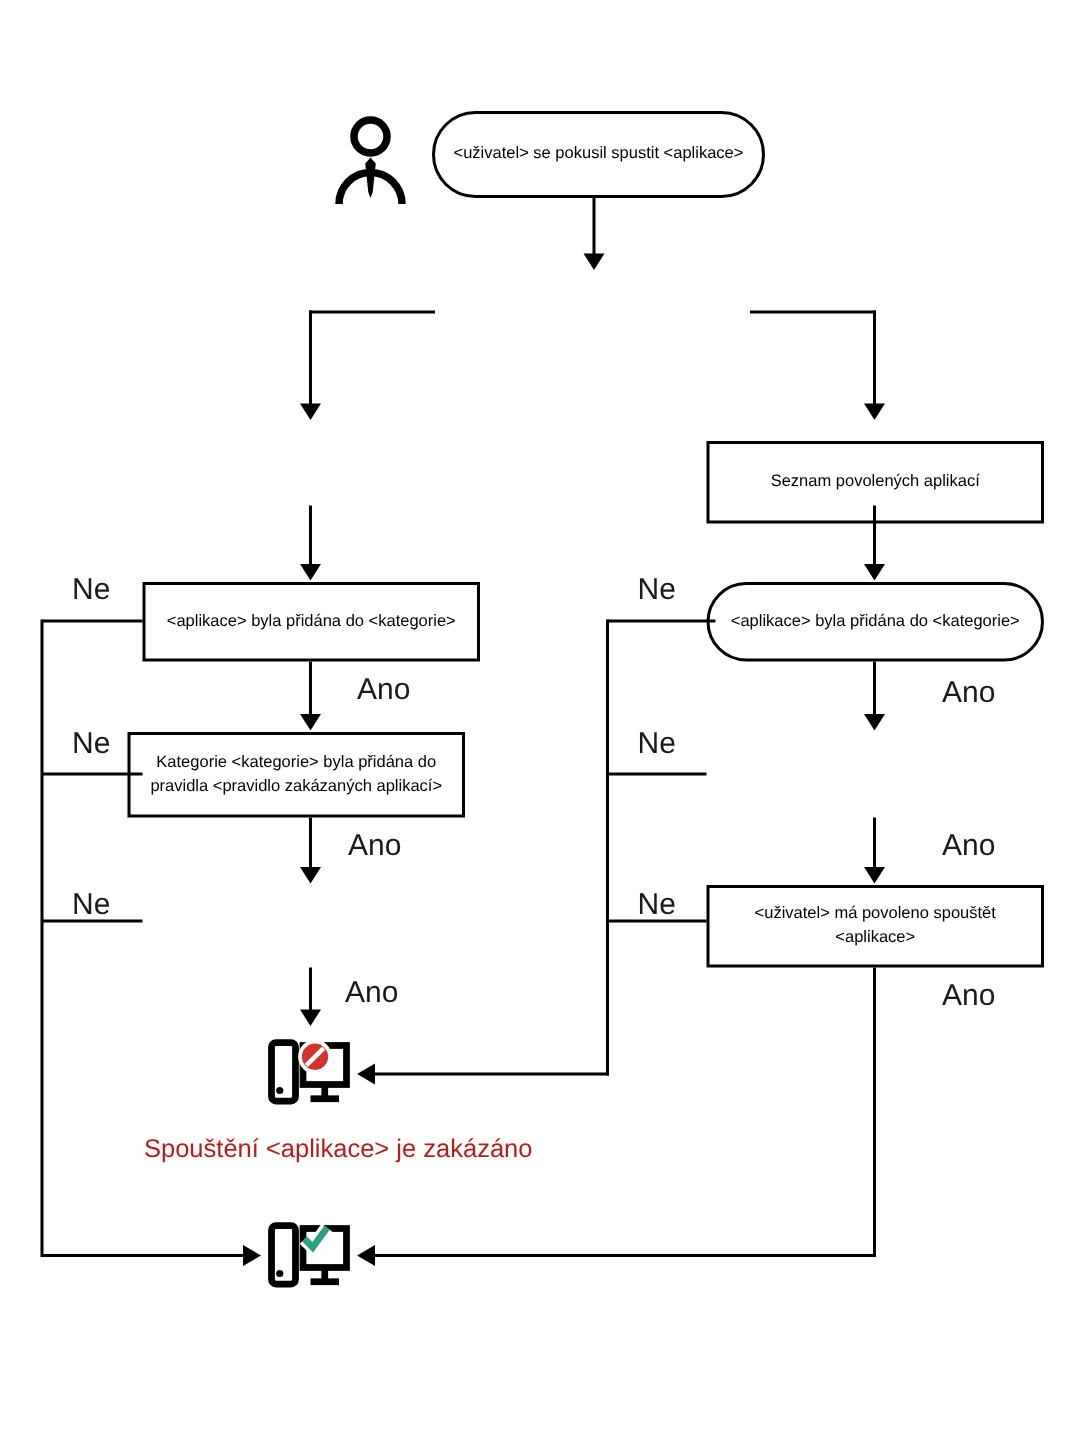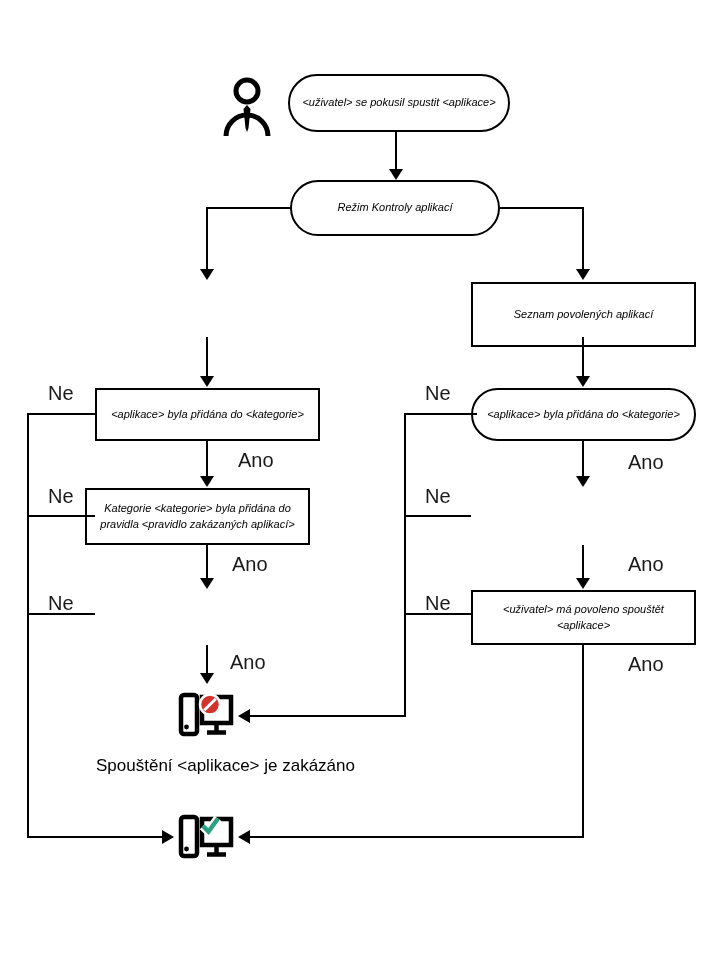--- a/index.html
+++ b/index.html
@@ -1,36 +1,36 @@
 <!DOCTYPE html>
 <html><head>
 <meta charset="utf-8">
 <style>
   html,body{margin:0;padding:0;background:#fff;}
   #canvas{position:relative;width:720px;height:960px;background:#ffffff;
           font-family:"Liberation Sans",sans-serif;color:#000;overflow:hidden;}
   .box{position:absolute;border:2px solid #000;background:#fff;display:flex;
        align-items:center;justify-content:center;text-align:center;
-       font-size:11px;line-height:1.4;padding:0 8px;box-sizing:border-box;font-style:italic;}
+       font-size:11px;line-height:1.4;padding:0 8px;box-sizing:border-box;}
   .stadium{border-radius:30px;}
   .vline,.hline{position:absolute;background:#000;}
   .vline{width:2px;}
   .hline{height:2px;}
   .arr-down{position:absolute;width:0;height:0;
             border-left:7px solid transparent;border-right:7px solid transparent;
             border-top:11px solid #000;}
   .arr-left{position:absolute;width:0;height:0;
             border-top:7px solid transparent;border-bottom:7px solid transparent;
             border-right:12px solid #000;}
   .arr-right{position:absolute;width:0;height:0;
              border-top:7px solid transparent;border-bottom:7px solid transparent;
              border-left:12px solid #000;}
   .lbl{position:absolute;font-size:20px;color:#1a1a1a;}
   .status{position:absolute;font-size:17px;white-space:nowrap;}
-  .status.blocked{color:#000000;}
+  .status.blocked{color:#b91c1c;}
   .status.started{color:#00695e;}
   .icon{position:absolute;}
 </style>
 </head>
 <body>
 
 <div id="canvas">
 
   <div class="icon" style="left:222px;top:76px;width:50px;height:64px">
     <svg width="50" height="64" viewBox="0 0 50 64">
@@ -40,34 +40,31 @@
     </svg>
   </div>
 
   <div class="box stadium" style="left:288px;top:74px;width:222px;height:58px">
     <span>&lt;uživatel&gt; se pokusil spustit &lt;aplikace&gt;</span>
   </div>
 
   <div class="vline" style="left:395px;top:132px;height:38px"></div>
   <div class="arr-down" style="left:389px;top:169px"></div>
 
-  <div class="box stadium" style="left:290px;top:180px;width:210px;height:56px">
-    <span>Režim Kontroly aplikací</span>
-  </div>
 
   <div class="hline" style="left:206px;top:207px;width:84px"></div>
   <div class="vline" style="left:206px;top:207px;height:63px"></div>
   <div class="arr-down" style="left:200px;top:269px"></div>
 
   <div class="hline" style="left:500px;top:207px;width:84px"></div>
   <div class="vline" style="left:582px;top:207px;height:63px"></div>
   <div class="arr-down" style="left:576px;top:269px"></div>
 
 
-  <div class="box" style="left:471px;top:282px;width:225px;height:65px">
+  <div class="box" style="left:471px;top:294px;width:225px;height:55px">
     <span>Seznam povolených aplikací</span>
   </div>
 
   <div class="vline" style="left:206px;top:337px;height:40px"></div>
   <div class="arr-down" style="left:200px;top:376px"></div>
 
   <div class="vline" style="left:582px;top:337px;height:40px"></div>
   <div class="arr-down" style="left:576px;top:376px"></div>
 
   <div class="box" style="left:95px;top:388px;width:225px;height:53px">

